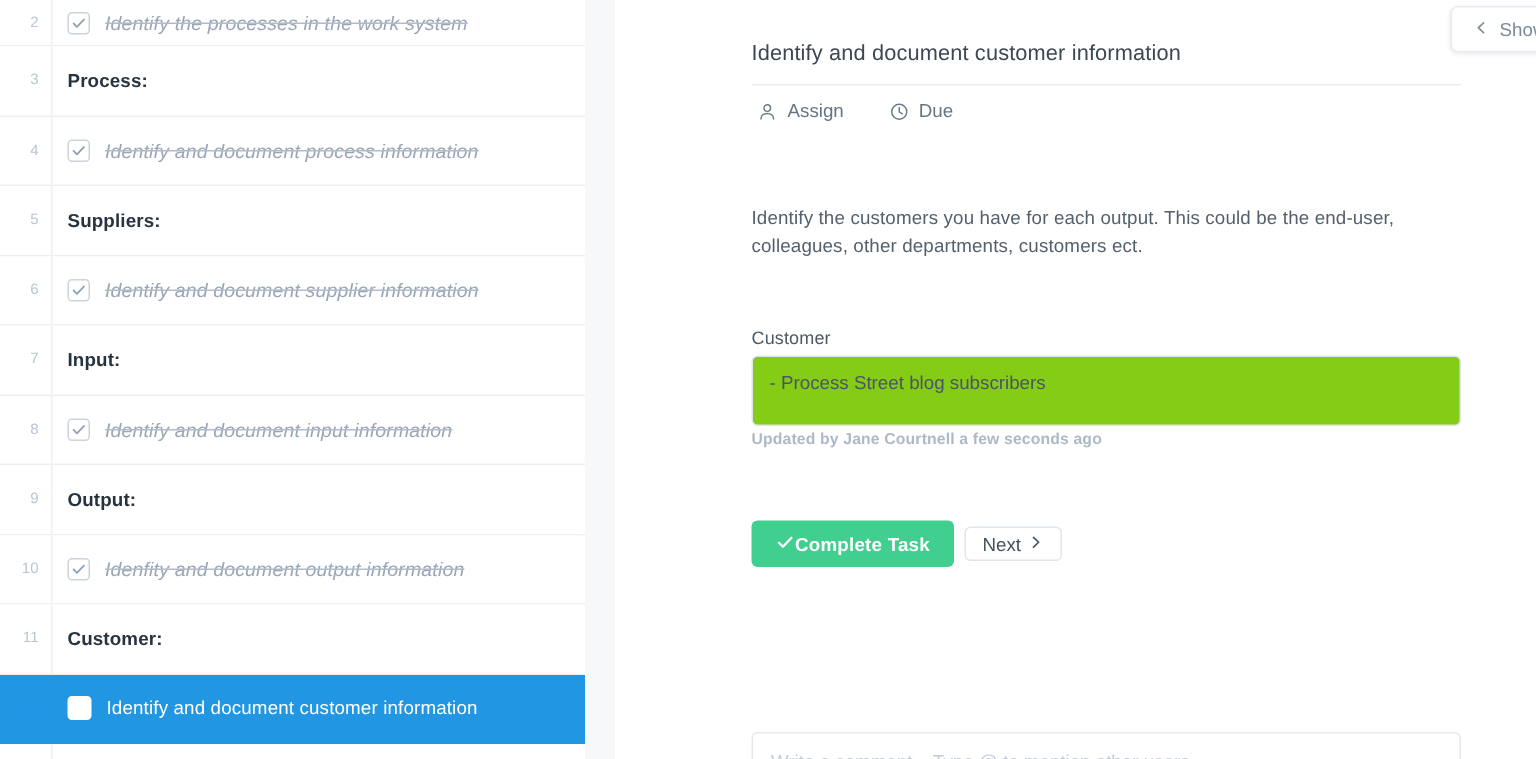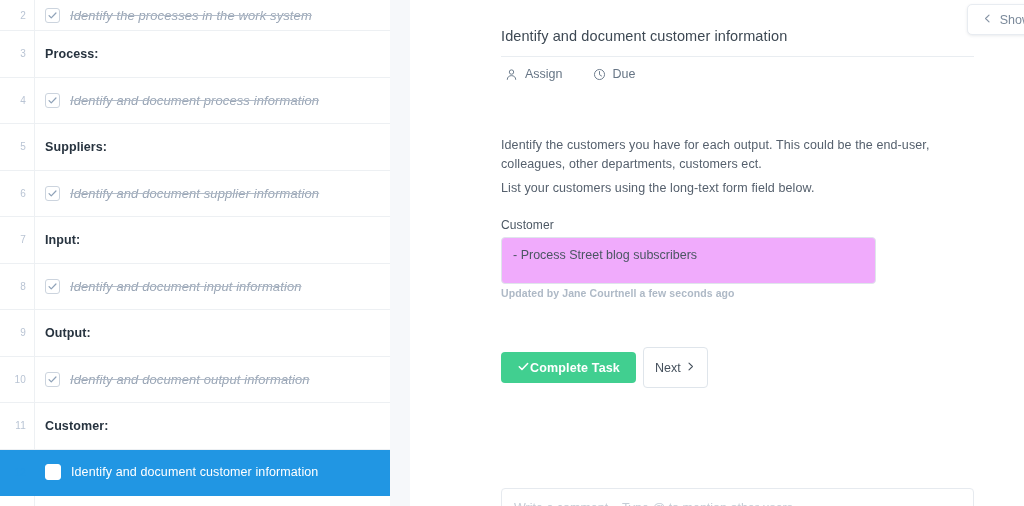--- a/index.html
+++ b/index.html
@@ -173,24 +173,24 @@
     position: absolute;
     left: 91px; top: 218px;
     font-size: 12px;
     color: #4c5864;
     letter-spacing: .1px;
   }
 
   #customer-textarea {
     position: absolute;
     left: 91px; top: 237px;
-    width: 375px; height: 47px;
+    width: 473px; height: 47px;
     border: 1px solid #dfe5eb;
     border-radius: 4px;
-    background: #f0abfc;
+    background: #84cc16;
     padding: 9px 11px;
     font-family: "Liberation Sans", sans-serif;
     font-size: 12.5px;
     color: #4a5662;
     resize: none;
     outline: none;
     line-height: 17px;
   }
 
   #updated-note {
@@ -219,21 +219,21 @@
     border: none;
     border-radius: 4px;
     font-size: 12.5px;
     font-weight: bold;
     font-family: "Liberation Sans", sans-serif;
     cursor: pointer;
     letter-spacing: .15px;
   }
   #next-btn {
     display: flex; align-items: center; gap: 4px;
-    height: 41px;
+    height: 23px;
     padding: 0 11px;
     background: #ffffff;
     color: #45505c;
     border: 1px solid #dfe5eb;
     border-radius: 4px;
     font-size: 12.5px;
     font-family: "Liberation Sans", sans-serif;
     cursor: pointer;
   }
 
@@ -402,21 +402,20 @@
           <svg width="13" height="13" viewBox="0 0 16 16" fill="none" stroke="#6b7a8b" stroke-width="1.2">
             <circle cx="8" cy="8" r="6.2"></circle>
             <path d="M8 4.4V8.2l2.5 1.6" stroke-linecap="round" stroke-linejoin="round"></path>
           </svg>
         </span>
         <span>Due</span>
       </div>
     </div>
 
     <div class="body-para" id="para-1">Identify the customers you have for each output. This could be the end-user, colleagues, other departments, customers ect.</div>
-    <div class="body-para" id="para-2">List your customers using the long-text form field below.</div>
 
     <div id="field-label">Customer</div>
     <textarea id="customer-textarea" placeholder="" style="">- Process Street blog subscribers</textarea>
 
     <div id="updated-note">Updated by Jane Courtnell a few seconds ago</div>
 
     <div id="action-bar">
       <button id="complete-task-btn">
         <span>
           <svg width="13" height="13" viewBox="0 0 16 16" fill="none" stroke="#ffffff" stroke-width="1.9">

